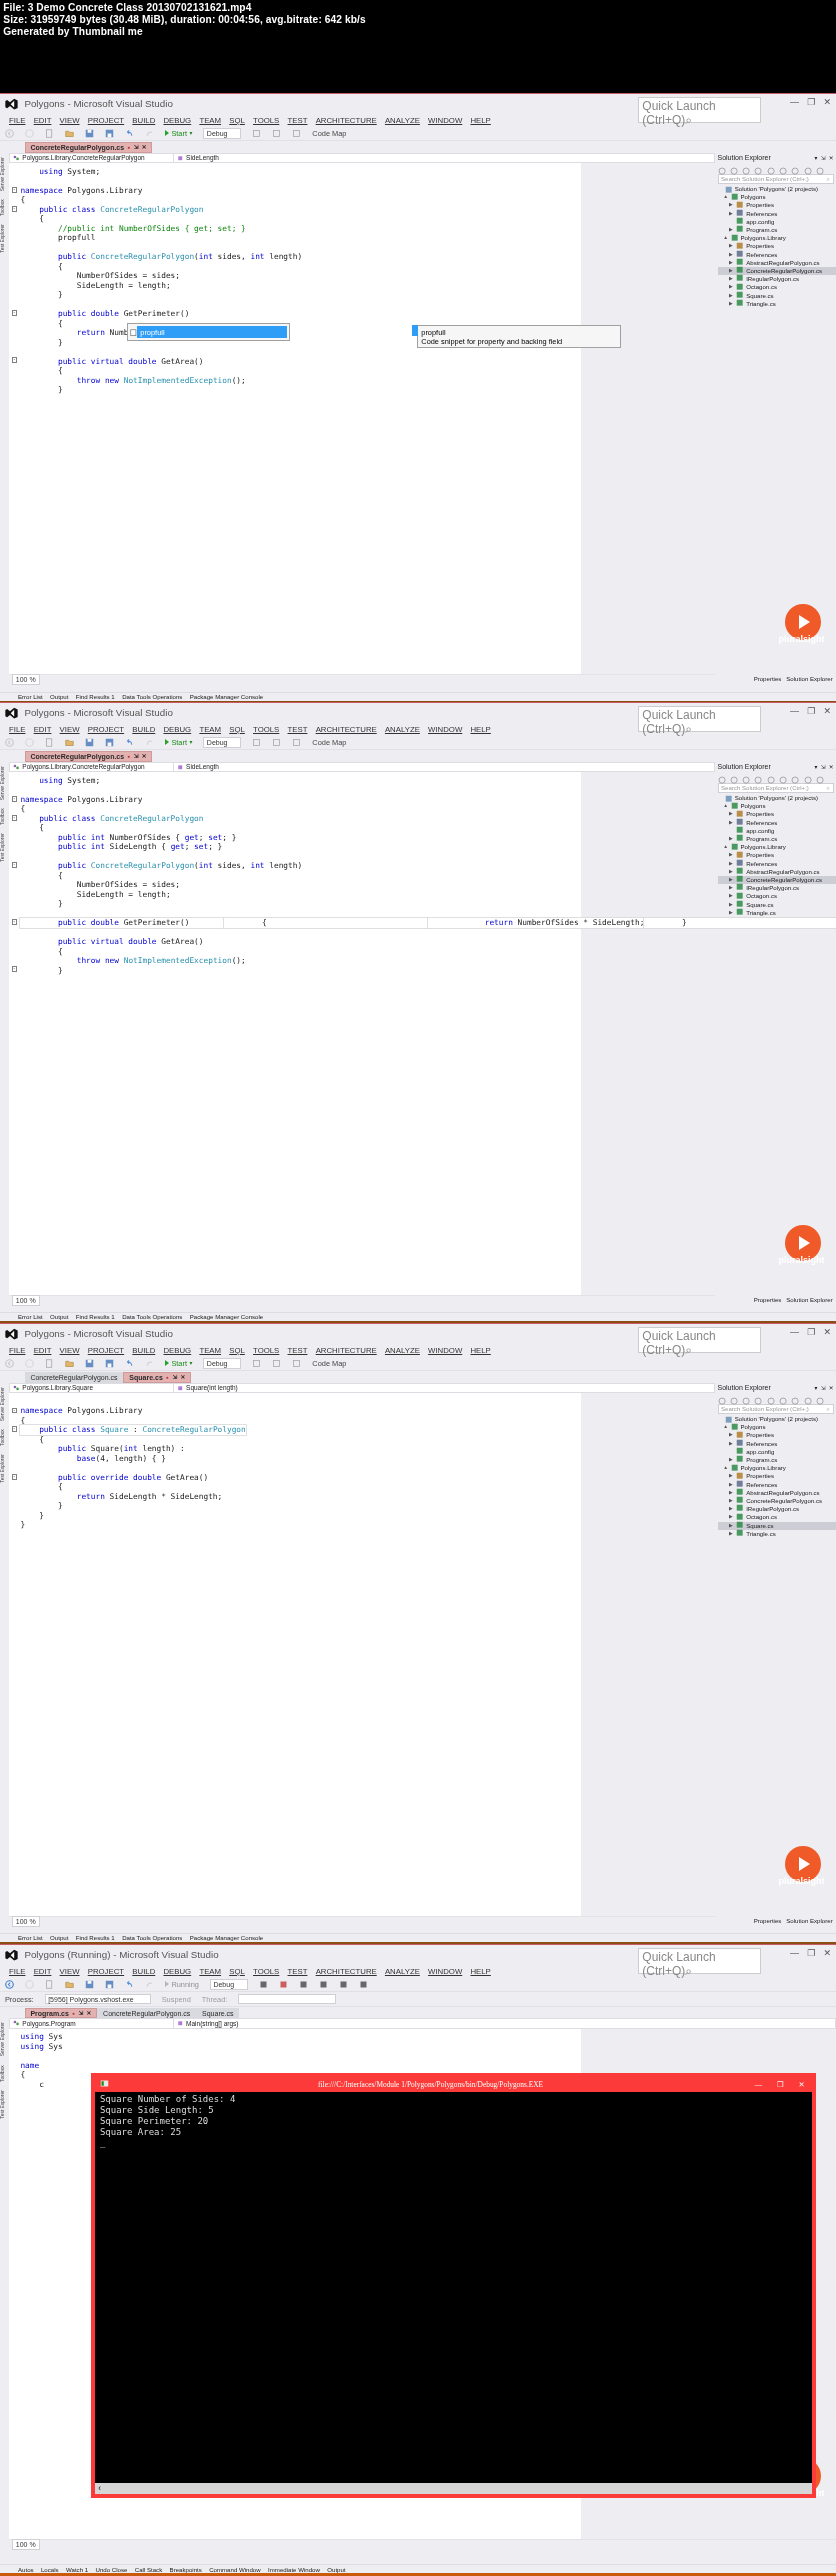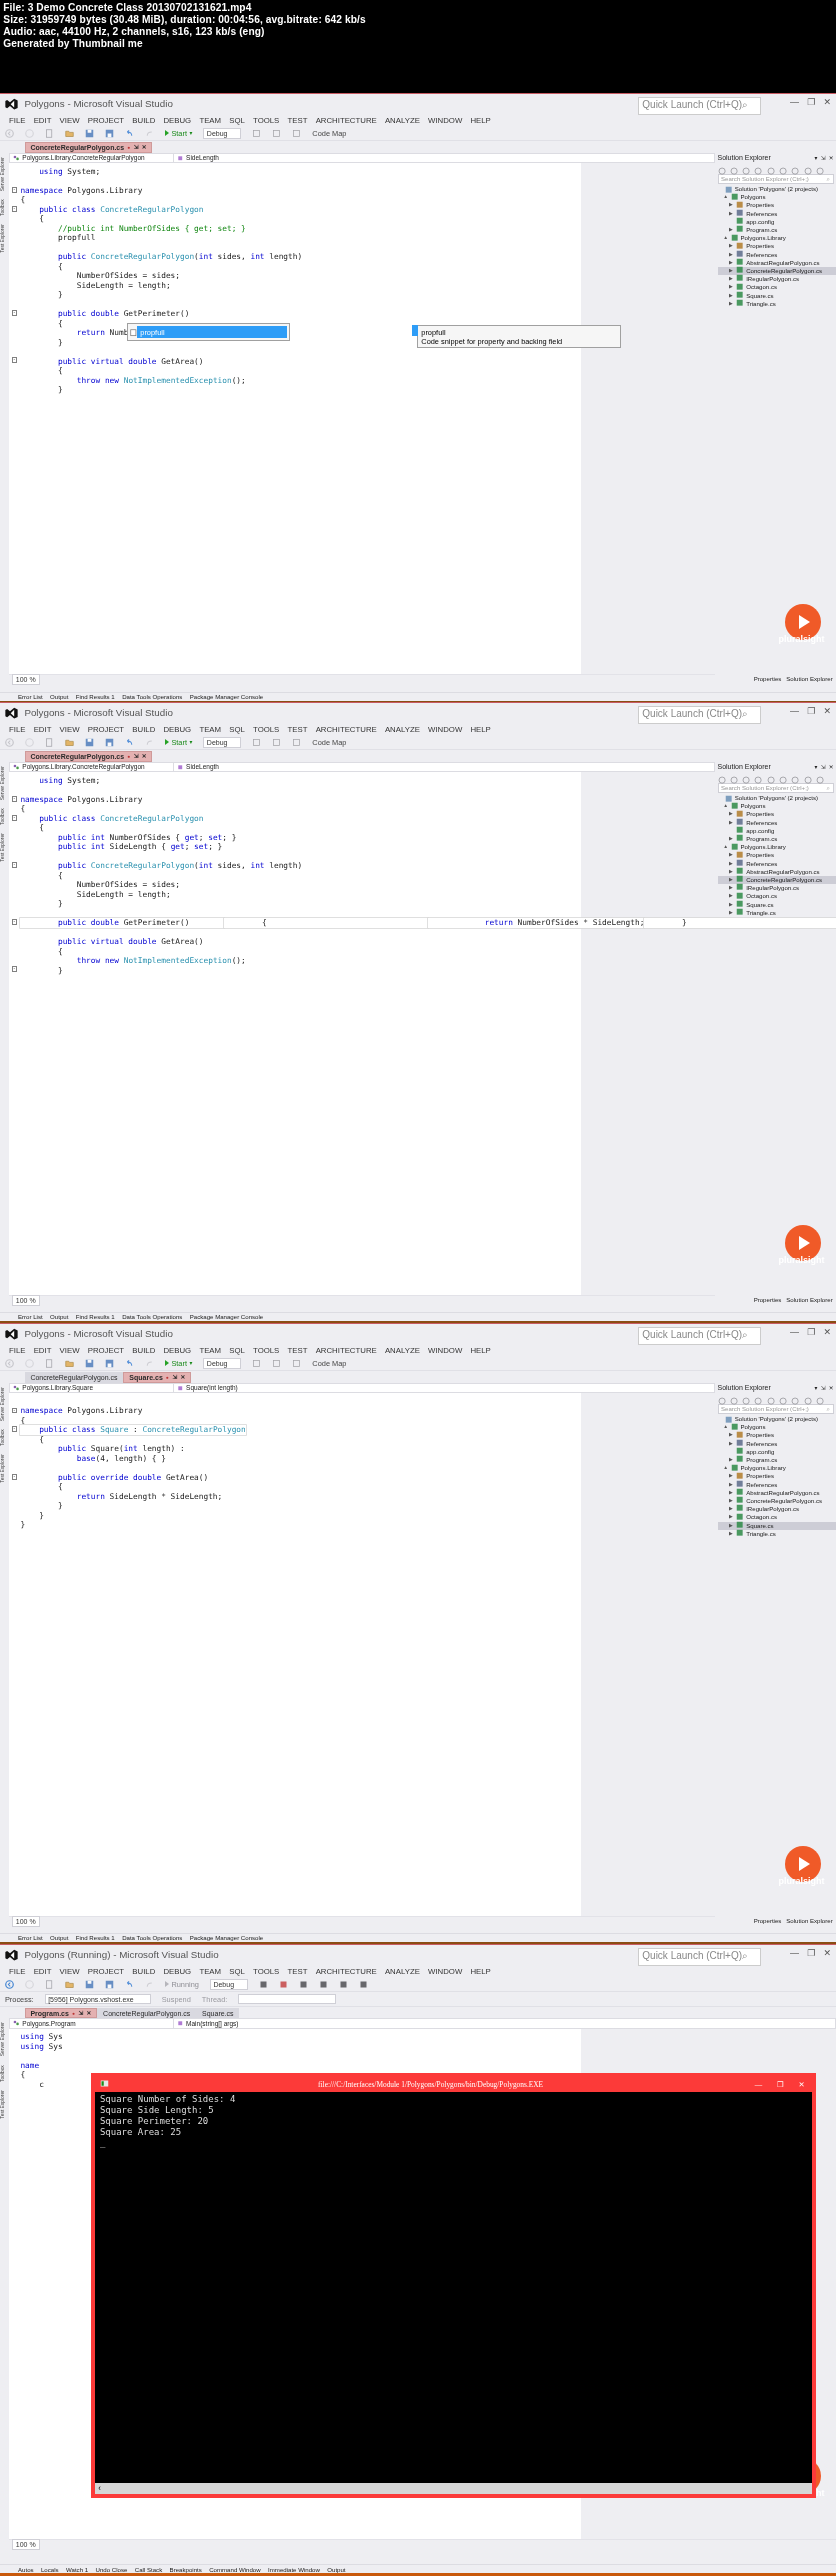--- a/index.html
+++ b/index.html
@@ -14,26 +14,26 @@
     background:#000; color:#fff; padding:1.6px 3.3px;
     font-family:"Liberation Sans", sans-serif;
   }
   .meta div { font-size:10.2px; font-weight:bold; line-height:12px; white-space:nowrap; letter-spacing:0.1px; }
   
   .panel { position:absolute; left:0; width:836px; background:#eeeef2; overflow:hidden;
            border-top:1.6px solid #c75b63; }
   .vs-title { height:19.6px; background:#eeeef2; display:flex; align-items:center; padding:0 4.9px;
               font-size:10.6px; color:#555; position:relative; }
   .vs-logo { width:13px; height:12.3px; margin-right:6.5px; flex:0 0 auto; }
-  .quick { position:absolute; right:75px; top:3.3px; width:123px; height:18px;
-           background:#fff; border:0.8px solid #ccc; font-size:10px; color:#888; padding:0.8px 3.3px; }
+  .quick { position:absolute; right:75px; top:3.3px; width:123px; height:26px;
+           background:#fff; border:0.8px solid #ccc; font-size:12px; color:#888; padding:0.8px 3.3px; }
   .wbtns { position:absolute; right:4.9px; top:2.5px; display:flex; gap:8.2px; font-size:9px; color:#555; }
   .menubar { height:13px; display:flex; align-items:center; gap:0; padding:0 4.9px;
              font-size:7.8px; color:#333; background:#eeeef2; }
-  .menubar span { padding:0 4.1px; white-space:nowrap; }
+  .menubar span { padding:0 4.1px; white-space:nowrap;text-decoration:underline; }
   .toolbar { height:14.7px; display:flex; align-items:center; gap:11px; padding:0 4.9px;
              font-size:7.8px; color:#444; background:#eeeef2; border-bottom:0.8px solid #e0e0e6; }
   .tbicon { width:9px; height:9px; display:inline-block; opacity:.75; }
   .combo { height:10.6px; background:#fff; border:0.8px solid #cfcfd6; font-size:7px; color:#333;
            padding:0 2.5px; display:flex; align-items:center; }
   .start { color:#1a8a1a; font-size:7.4px; display:flex; align-items:center; gap:2.5px; }
   .tri { width:0;height:0;border-left:4.9px solid #26a226;border-top:3.3px solid transparent;border-bottom:3.3px solid transparent; }
   
   .tabrow { height:11.4px; display:flex; align-items:flex-end; padding-left:24.5px; background:#eeeef2; }
   .tab { height:10.6px; padding:0 4.9px; font-size:7px; display:flex; align-items:center; gap:3.3px;
@@ -88,21 +88,20 @@
                   line-height:11px; padding:2.5px 4.9px; white-space:pre; }
   .cursor-arrow { position:absolute; width:0;height:0;
       border-left:4.1px solid #000; border-bottom:6.5px solid transparent; border-right:3.3px solid transparent; }
 </style>
 </head>
 <body>
 
 <div class="meta">
   <div>File: 3 Demo Concrete Class 20130702131621.mp4</div>
   <div>Size: 31959749 bytes (30.48 MiB), duration: 00:04:56, avg.bitrate: 642 kb/s</div>
-  <div>Audio: aac, 44100 Hz, 2 channels, s16, 123 kb/s (eng)</div>
   <div>Generated by Thumbnail me</div>
 </div>
 
 <div id="stage">
     <div class="panel" style="top: 93px; height: 609px;">
       <div class="vs-title">
         <span class="vs-logo"><svg viewBox="0 0 16 16" width="13" height="12.3">
             <path d="M11.5 1 16 3.1v9.8L11.5 15 6 10.5 2.3 13.4 0 12V4l2.3-1.4L6 5.5 11.5 1z" fill="#111"></path>
             <path d="M11.5 3.6v8.8L7 8l4.5-4.4z" fill="#fff"></path>
           </svg></span>

